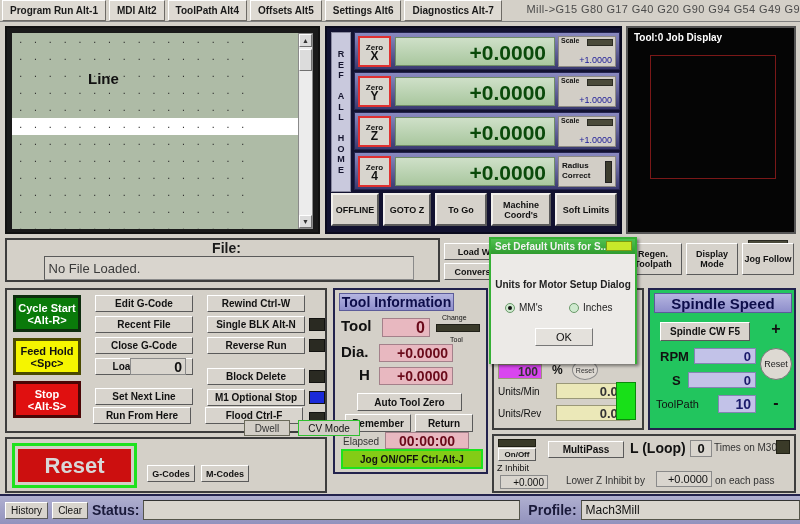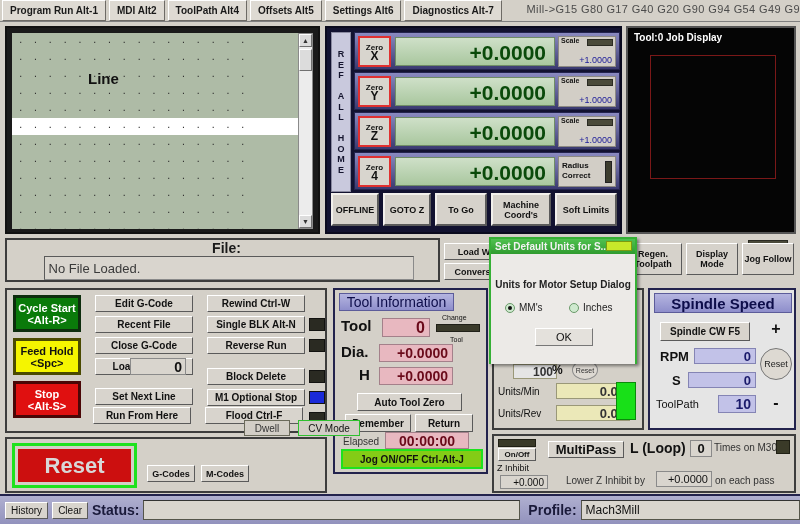--- a/index.html
+++ b/index.html
@@ -236,21 +236,21 @@
 
   
   #tool-info {
     position: absolute; left: 333px; top: 288px; width: 155px; height: 186px;
     background: #d4d0c8; border: 2px solid #23234d;
   }
   #tool-info .hdr {
     position: absolute; left: 4px; top: 3px; width: 115px; height: 18px;
     background: linear-gradient(180deg,#b5b5e0,#8e8ecb);
     border: 1px solid #5c5c9a;
-    font-size: 14px; font-weight: normal; color: #0d0d4a;
+    font-size: 14px; font-weight: bold; color: #0d0d4a;
     display: flex; align-items: center; justify-content: center;
   }
   .tool-lbl { position: absolute; font-size: 15px; font-weight: bold; color: #111; }
   .pink-fld {
     position: absolute; background: #e8b8c0; border: 1px solid #a4808a;
     font-size: 14px; font-weight: bold; color: #6a0a1a;
     text-align: right; padding-right: 4px; line-height: 17px;
   }
   #change-tool {
     position: absolute; left: 99px; top: 26px; width: 48px; height: 25px;
@@ -275,22 +275,22 @@
     font-size: 10px; font-weight: bold; color: #111;
     display: flex; align-items: center; justify-content: center; cursor: pointer;
   }
 
   
   #feed-panel {
     position: absolute; left: 492px; top: 288px; width: 152px; height: 142px;
     background: #d4d0c8; border: 2px solid #3d3d3d;
   }
   #fr-pct {
-    position: absolute; left: 19px; top: 74px; width: 44px; height: 15px;
-    background: #e5e5e5; border: 1px solid #9a9878;
+    position: absolute; left: 4px; top: 74px; width: 44px; height: 15px;
+    background: #d946ef; border: 1px solid #9a9878;
     font-size: 12px; font-weight: bold; color: #333;
     text-align: right; padding-right: 3px; line-height: 14px;
   }
   #fr-pct-sym { position: absolute; left: 58px; top: 73px; font-size: 12px;
     font-weight: bold; color: #111; }
   #fr-reset {
     position: absolute; left: 78px; top: 70px; width: 26px; height: 20px;
     border-radius: 50%; background: #ddd9d2; border: 1px solid #888;
     font-size: 7px; color: #333; display: flex; align-items: center;
     justify-content: center; cursor: pointer;
@@ -303,21 +303,21 @@
     text-align: right; padding-right: 4px; line-height: 15px;
   }
   #fr-bar {
     position: absolute; left: 122px; top: 92px; width: 20px; height: 38px;
     background: #18e018; border: 1px solid #0a8a0a;
   }
 
   
   #spindle-panel {
     position: absolute; left: 648px; top: 288px; width: 148px; height: 142px;
-    background: #e5e5e5; border: 2px solid #23234d;
+    background: #22c55e; border: 2px solid #23234d;
   }
   #spindle-panel .hdr {
     position: absolute; left: 4px; top: 3px; width: 138px; height: 20px;
     background: linear-gradient(180deg,#b5b5e0,#8e8ecb);
     border: 1px solid #5c5c9a;
     font-size: 15px; font-weight: bold; color: #0d0d4a;
     display: flex; align-items: center; justify-content: center;
   }
   #spindle-cw {
     position: absolute; left: 10px; top: 32px; width: 90px; height: 19px;
@@ -374,21 +374,21 @@
   #zinhibit-val {
     position: absolute; left: 6px; top: 39px; width: 48px; height: 14px;
     background: #d9d5ce; border: 1px solid #8a8a8a;
     font-size: 10px; color: #111; text-align: right;
     padding-right: 3px; line-height: 13px;
   }
   #multipass {
     position: absolute; left: 54px; top: 5px; width: 76px; height: 17px;
     background: #d8d4cd; border: 1px solid #fff;
     border-right-color:#5a5a5a; border-bottom-color:#5a5a5a;
-    font-size: 13px; font-weight: bold; color: #111;
+    font-size: 10px; font-weight: bold; color: #111;
     display: flex; align-items: center; justify-content: center; cursor: pointer;
   }
   #loop-lbl { position: absolute; left: 136px; top: 4px; font-size: 14px;
     font-weight: bold; color: #111; }
   #loop-val {
     position: absolute; left: 196px; top: 4px; width: 22px; height: 17px;
     background: #d9d5ce; border: 1px solid #8a8a8a;
     font-size: 13px; font-weight: bold; color: #111;
     text-align: center; line-height: 16px;
   }

